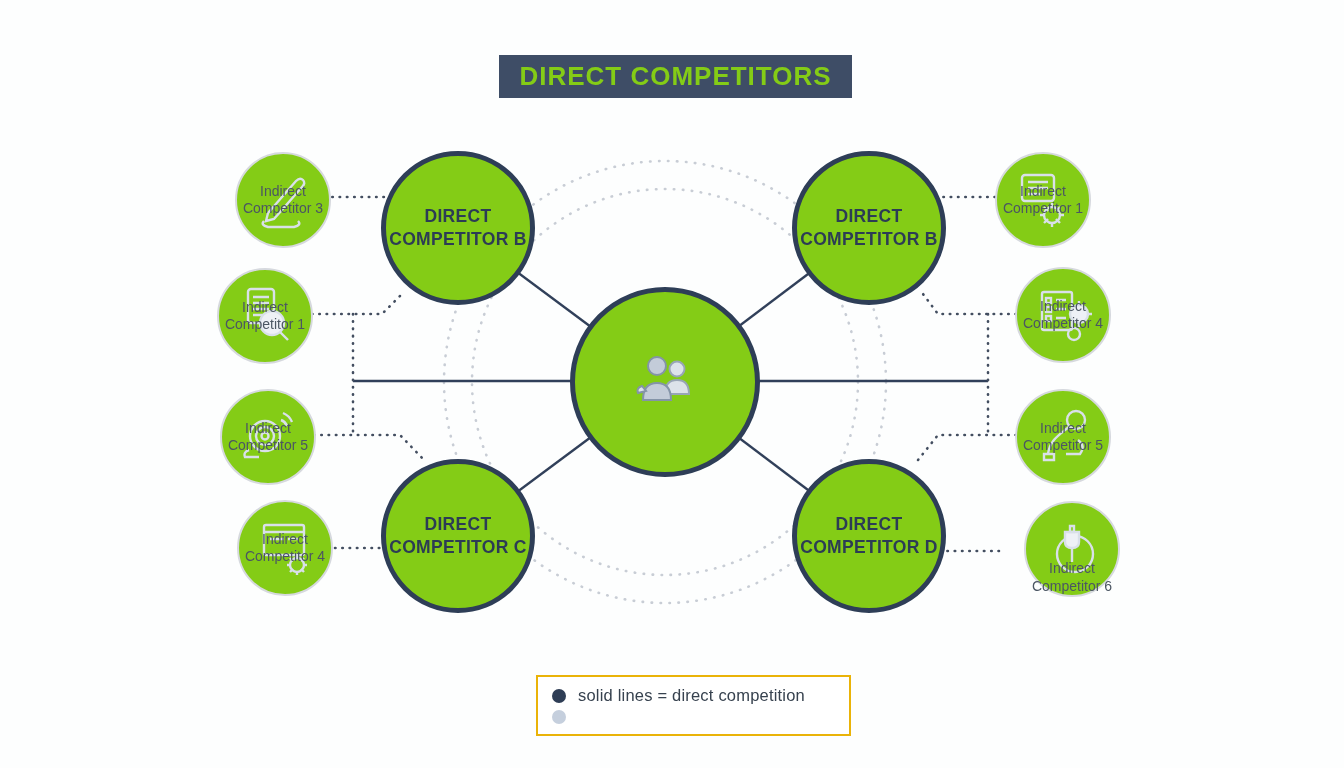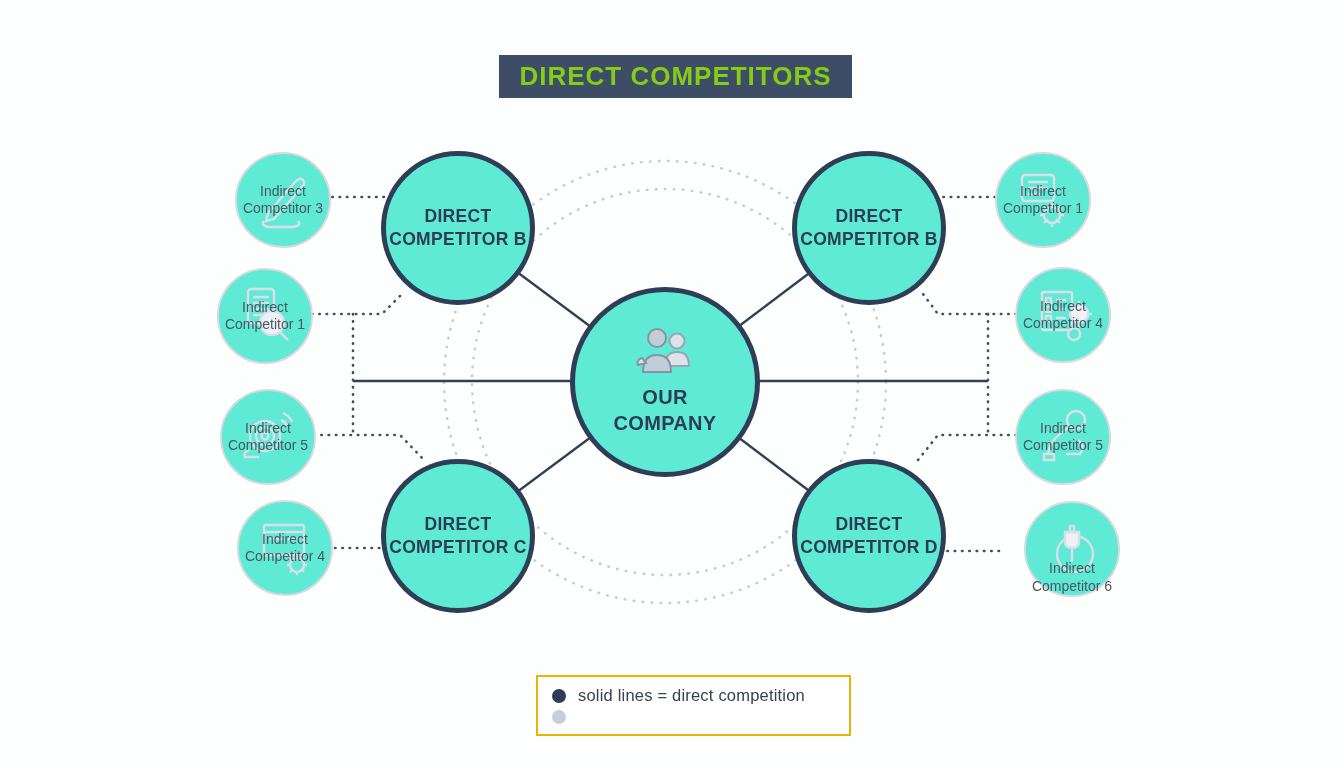--- a/index.html
+++ b/index.html
@@ -3,21 +3,21 @@
 <meta charset="utf-8">
 <style>
   html,body{margin:0;padding:0;background:#e8e8e8;}
   .stage{
     position:relative;width:1344px;height:768px;margin:0 auto;
     background:#fdfefe;overflow:hidden;
     font-family:"Liberation Sans","DejaVu Sans",sans-serif;
   }
   .scene-svg{position:absolute;left:0;top:0;width:1344px;height:768px;}
   .node{
-    position:absolute;border-radius:50%;background:#5eead4;
+    position:absolute;border-radius:50%;background:#84cc16;
     display:flex;align-items:center;justify-content:center;
     text-align:center;box-sizing:border-box;
   }
   .direct{
     width:154px;height:154px;border:5px solid #2e3e57;
     color:#2c3c55;font-weight:700;font-size:17.5px;line-height:1.3;
     letter-spacing:.3px;
     text-align:center;
   }
   .direct .lbl{width:138px;}
@@ -91,21 +91,20 @@
       <g stroke="#98a5b6" stroke-width="2" fill="#dde3ea">
         <circle cx="45" cy="13" r="7.5"></circle>
         <path d="M33 38 q0 -14 12 -14 q12 0 12 14 z"></path>
       </g>
       <g stroke="#8494a8" stroke-width="2" fill="#c3ccd9">
         <circle cx="25" cy="10" r="9"></circle>
         <path d="M11 44 q0 -17 14 -17 q14 0 14 17 z"></path>
         <path d="M10 30 q-6 2 -4 7 l8 -2 z" fill="#dde3ea"></path>
       </g>
     </svg>
-    <div class="lbl">OUR COMPANY</div>
   </div>
 
   <div class="node direct" style="left:381px;top:151px;">
     <div class="lbl">DIRECT COMPETITOR B</div>
   </div>
   <div class="node direct" style="left:792px;top:151px;">
     <div class="lbl">DIRECT COMPETITOR B</div>
   </div>
   <div class="node direct" style="left:792px;top:459px;">
     <div class="lbl">DIRECT COMPETITOR D</div>

